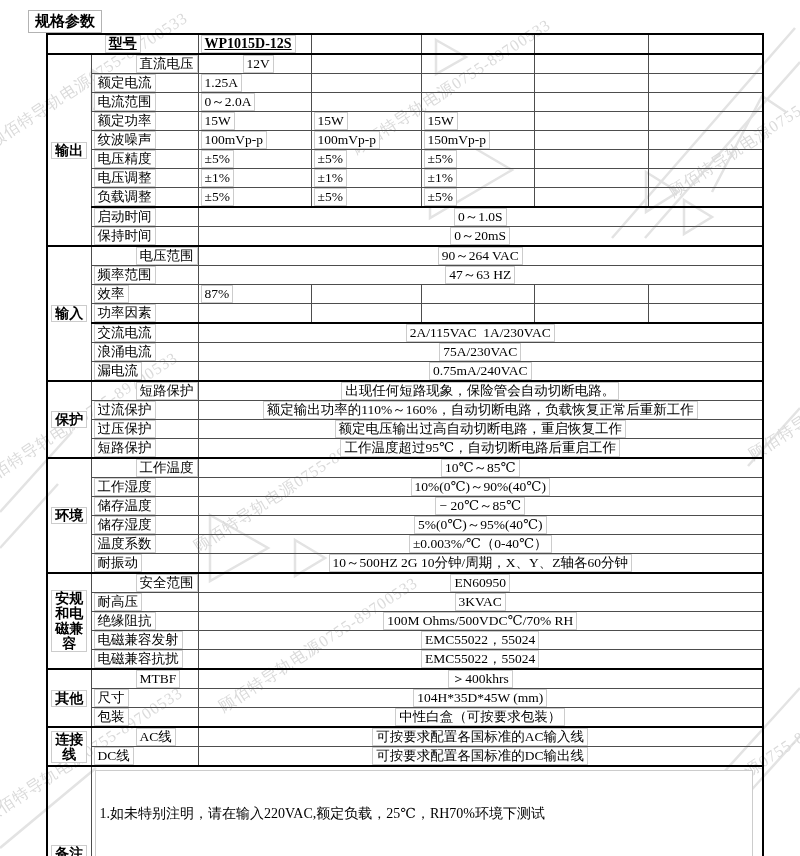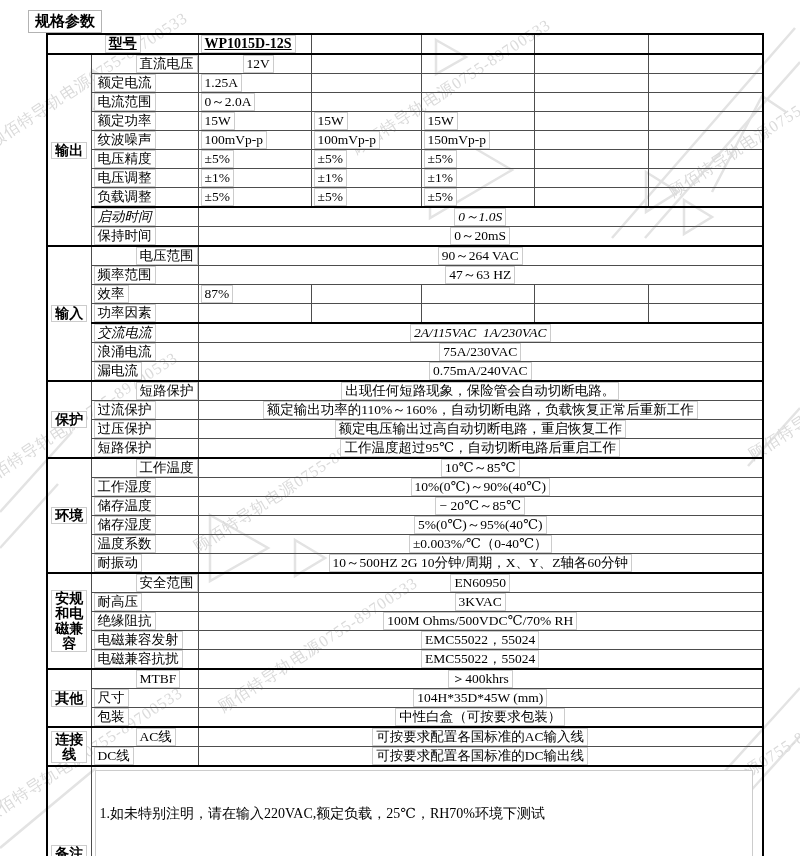--- a/index.html
+++ b/index.html
@@ -15,21 +15,21 @@
   
   table.spec{position:absolute;left:46px;top:33px;z-index:1;width:716px;
              border-collapse:collapse;table-layout:fixed;border:2px solid #000;background:transparent;}
   td{border:1px solid #4d4d4d;height:17px;padding:0 0 0 2px;font-size:13.5px;
      line-height:16px;vertical-align:middle;overflow:hidden;white-space:nowrap;}
   td.center{text-align:center;padding:0;}
   td.cat{text-align:center;padding:0;}
   .cat .tbox{font-weight:bold;font-size:14px;}
   .cat .tbox div{line-height:15px;}
   .sec-top{border-top:2px solid #000 !important;padding-left:44px;}
-  .thick-top{border-top:2px solid #000 !important;font-style:italic;}
+  .thick-top{border-top:2px solid #000 !important;}
   .tbox{display:inline-block;border:1px solid #cccccc;background:#fff;
         padding:0 3px;white-space:pre;line-height:16px;}
   .model-label .tbox,.model-val .tbox{font-weight:bold;font-size:14px;text-decoration:underline;}
   td.notes-cell{vertical-align:top;padding:3px 0 0 3px;height:68px;}
   .notes-box{display:inline-block;width:648px;border:1px solid #cccccc;background:#fff;
              padding:2px 4px 12px 4px;}
   .note-line{line-height:21px;font-size:14px;white-space:pre;margin-top:30px;}
 </style>
 </head>
 <body>

